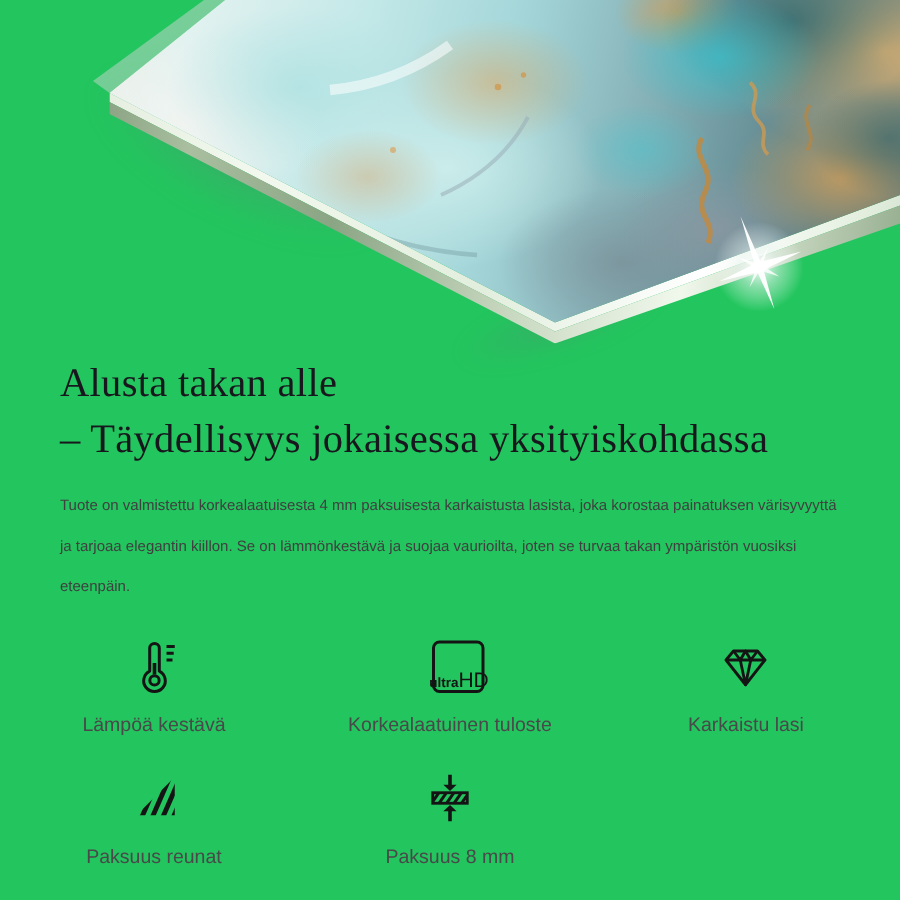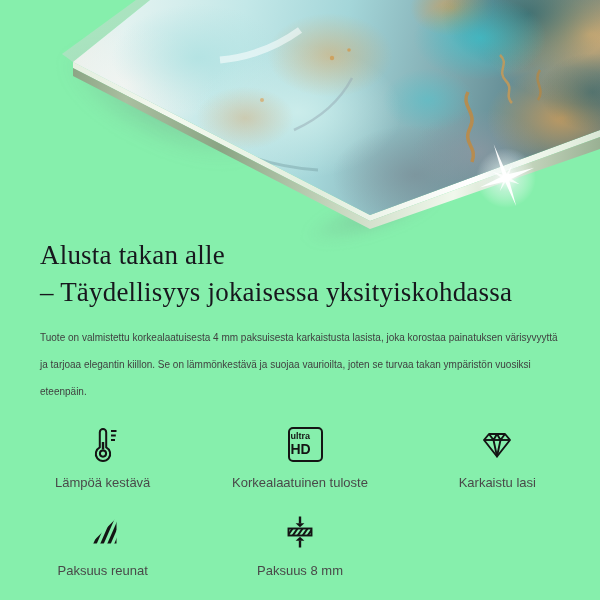--- a/index.html
+++ b/index.html
@@ -1,21 +1,21 @@
 <!DOCTYPE html>
 <html><head>
 <meta charset="utf-8">
 <style>
   html,body{margin:0;padding:0;}
   body{
     width:600px;height:600px;background:#ffffff;
     font-family:"Liberation Sans","DejaVu Sans",sans-serif;
     -webkit-font-smoothing:antialiased;
   }
-  .page{position:relative;width:600px;height:600px;overflow:hidden;background:#86efac;}
+  .page{position:relative;width:600px;height:600px;overflow:hidden;background:#22c55e;}
 
   
   .hero{position:absolute;top:0;left:0;width:600px;height:232px;}
   .shadow{position:absolute;pointer-events:none;}
   .shadow-left{
     left:20px;top:60px;width:310px;height:140px;
     background:radial-gradient(ellipse 50% 42% at 42% 38%,rgba(110,120,125,.30),rgba(110,120,125,0) 70%);
     filter:blur(7px);transform:rotate(26deg);
   }
   .shadow-corner{
@@ -79,26 +79,26 @@
   .features{
     display:grid;grid-template-columns:repeat(3,1fr);
     margin:8px 4px 0;row-gap:18px;text-align:center;
   }
   .feature{display:flex;flex-direction:column;align-items:center;}
   .iconbox{height:46px;display:flex;align-items:center;justify-content:center;}
   .feature .label{margin-top:8px;font-size:13px;line-height:16px;color:#494949;text-align:center;}
   .icon-svg{display:block;}
   .uhd{
     width:31px;height:31px;border:2.5px solid #141414;border-radius:5px;
-    display:flex;flex-direction:column;align-items:flex-start;justify-content:center;line-height:1;
+    display:flex;align-items:flex-end;justify-content:center;line-height:1;
     color:#141414;
     margin-left:12px;
   }
   .uhd .u{font-size:9px;font-weight:700;letter-spacing:0;}
-  .uhd .hd{font-size:14px;font-weight:700;margin-top:1px;}
+  .uhd .hd{font-size:14px;font-weight:400;margin-top:1px;}
 </style>
 </head>
 <body>
 
 <div class="page">
 
   <div class="hero">
     <div class="shadow shadow-left"></div>
     <div class="shadow shadow-corner"></div>
     <div class="glass-side-reflection"></div>

